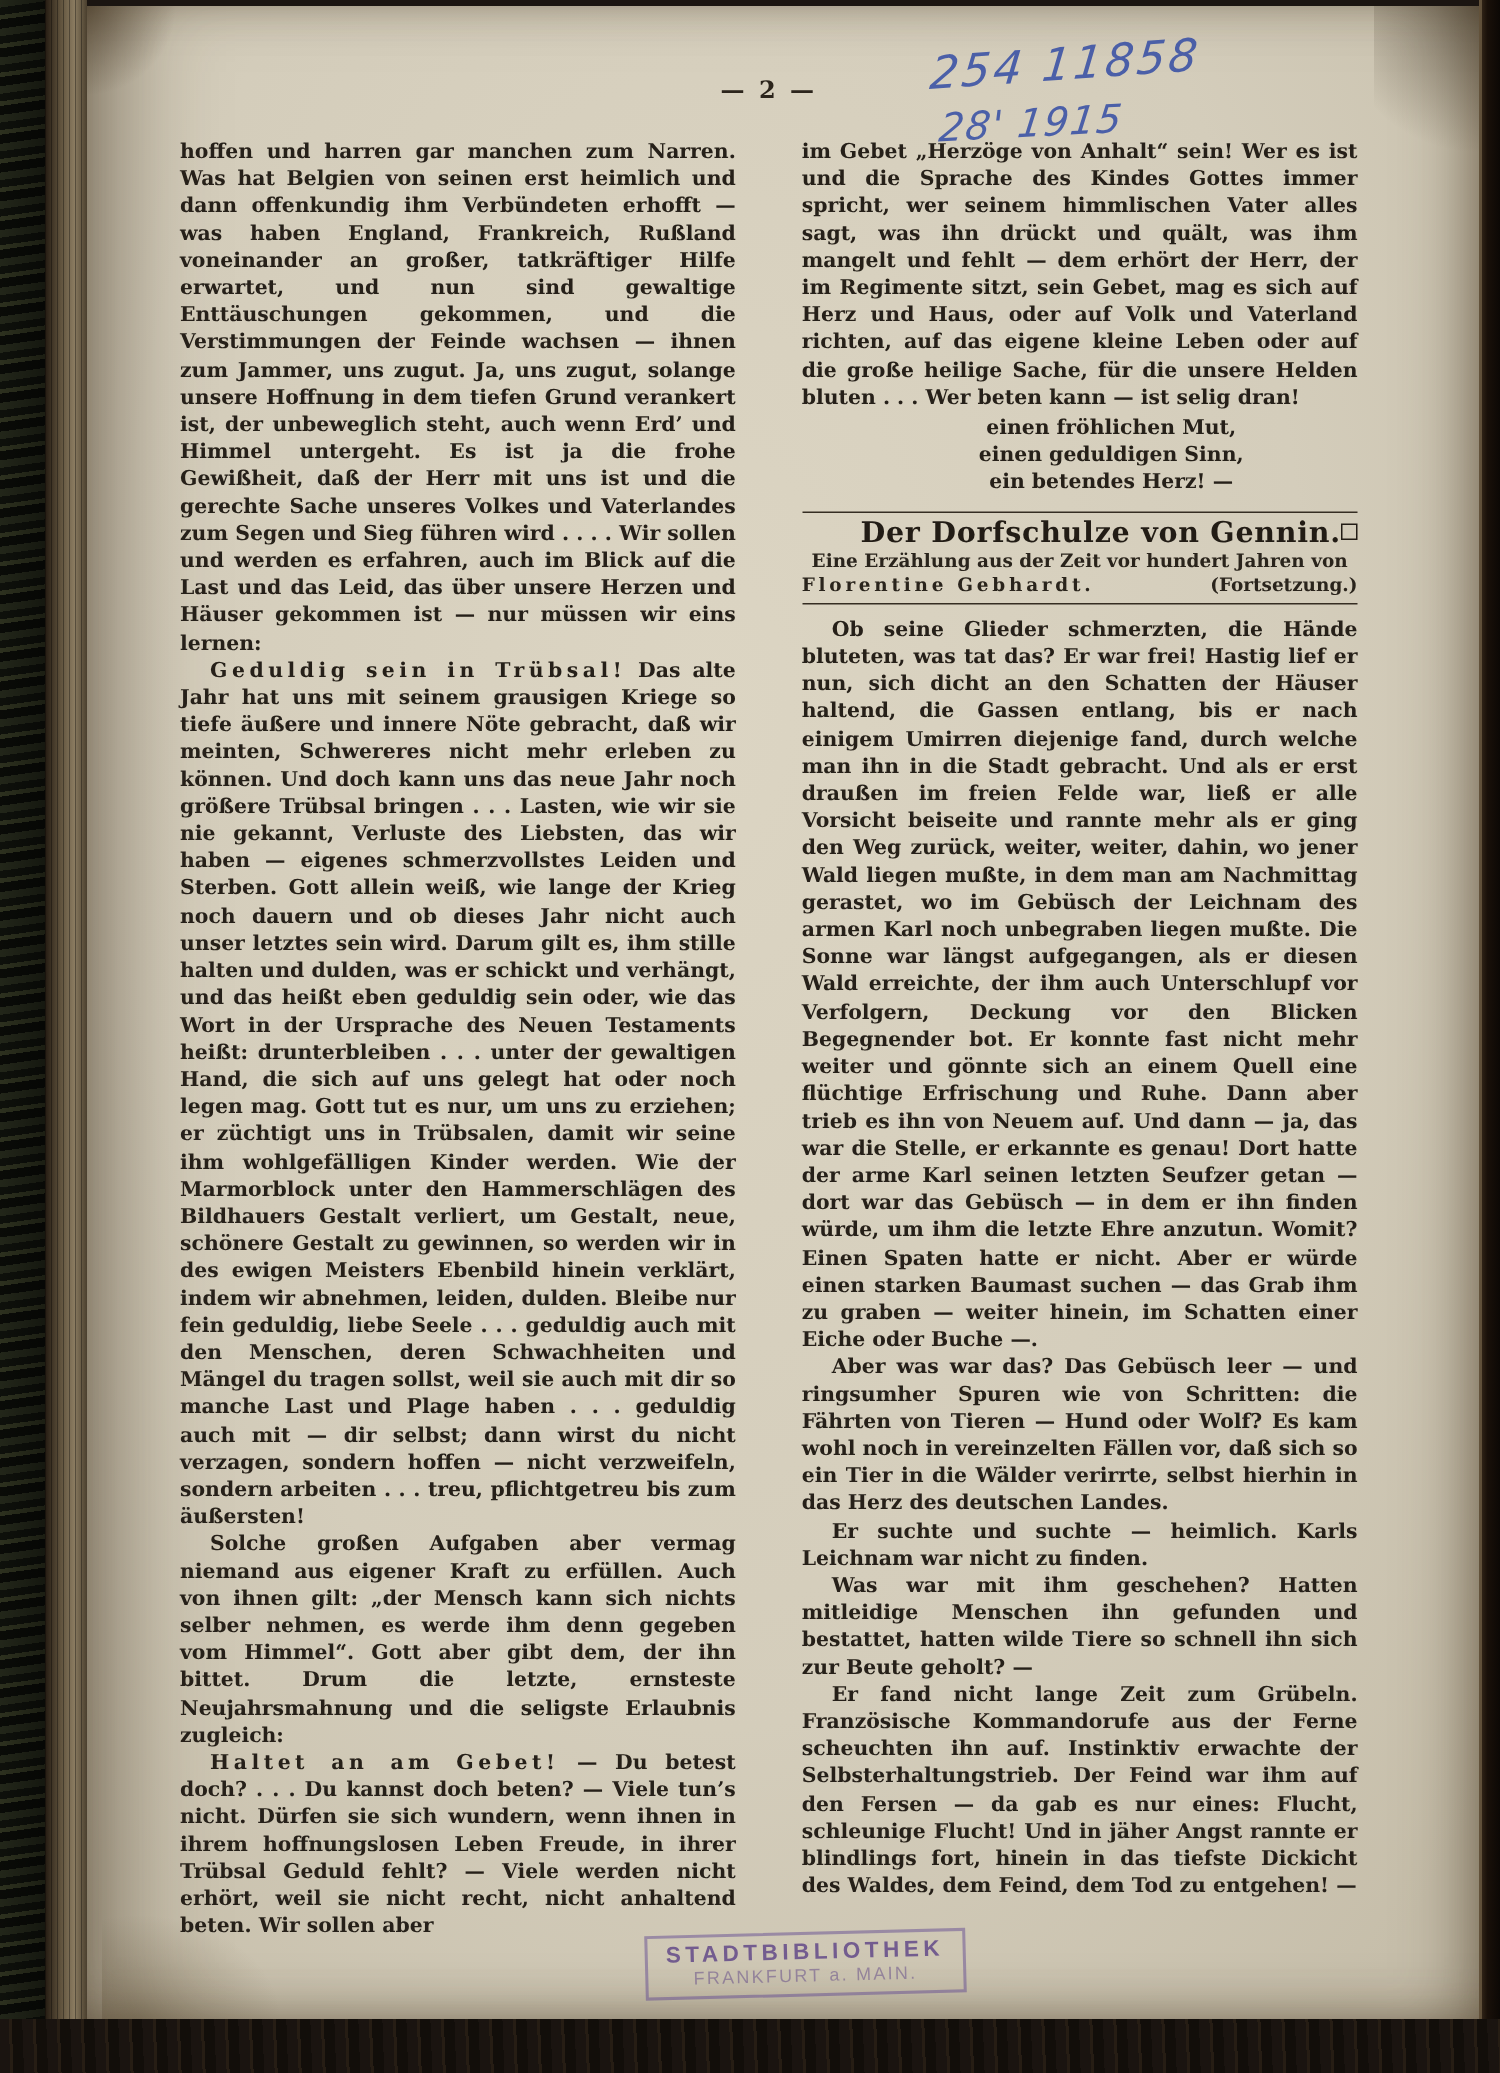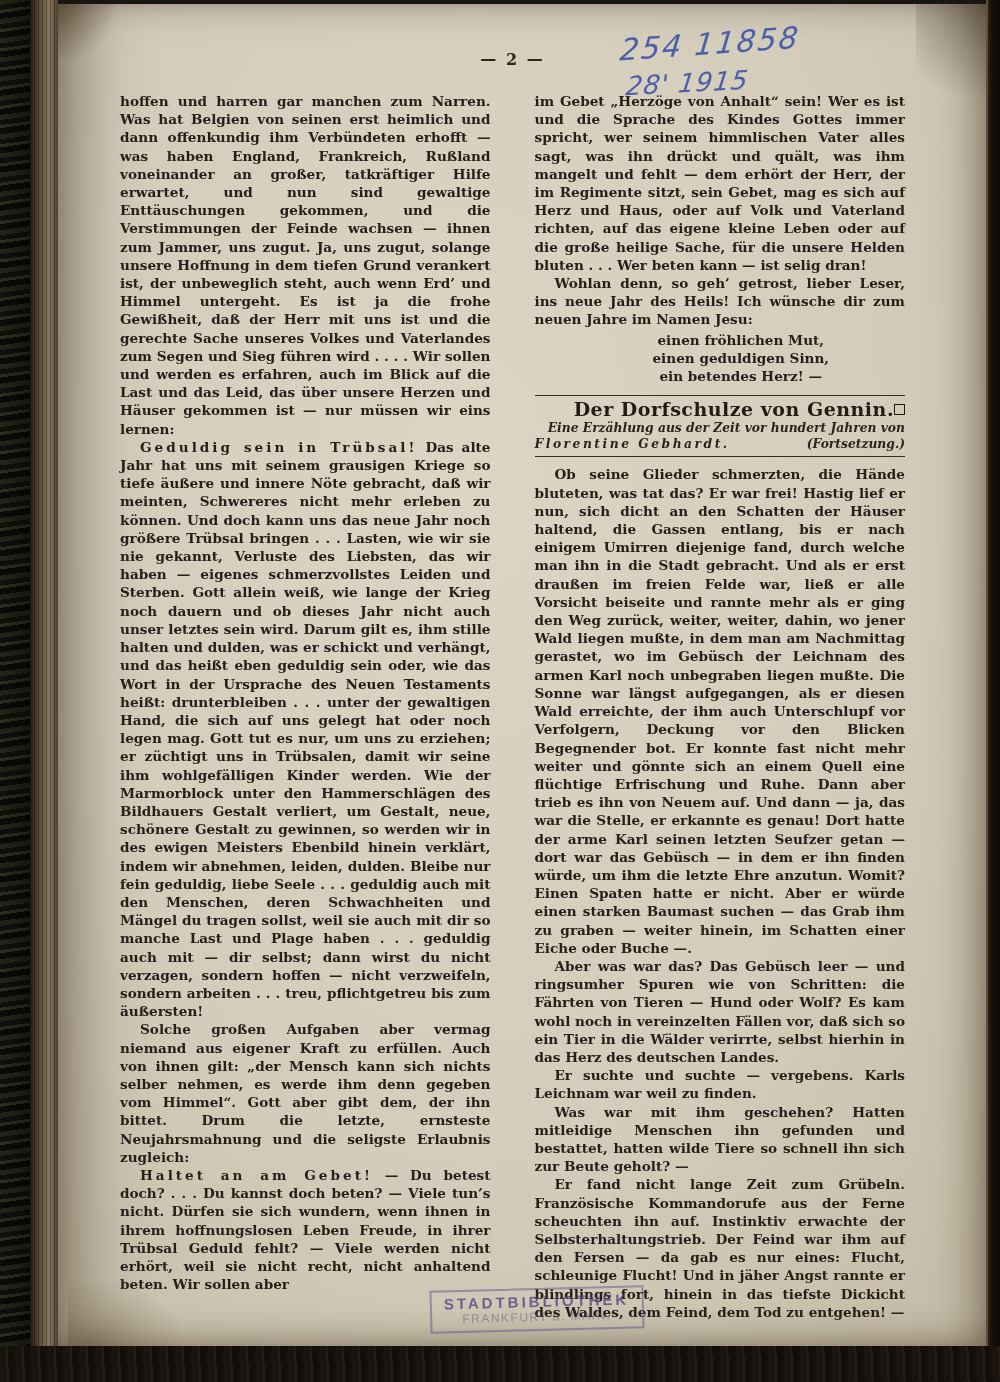--- a/index.html
+++ b/index.html
@@ -52,21 +52,21 @@
   .sperr{letter-spacing:3px;}
   .poem{margin:2px 0 4px 0;}
   .poem p{text-indent:0;padding-left:42px;text-align:center;}
 
   .story-head{margin:10px 0 8px 0;}
   .rule{border:none;border-top:1.5px solid #352d22;margin:4px 0;}
   .rule.thin{border-top-width:1px;}
   .story-title-row{display:flex;align-items:center;justify-content:flex-end;margin:3px 0 2px 0;}
   .story-title{font-size:19px;font-weight:700;color:#221c15;letter-spacing:.5px;text-indent:0;}
   .square-orn{width:9px;height:9px;border:1.5px solid #221c15;display:inline-block;}
-  .subtitle{font-size:12.3px;line-height:16px;font-weight:700;color:#2a241c;text-align:right;font-style:italic;}
+  .subtitle{font-size:12.3px;line-height:16px;font-weight:700;color:#2a241c;text-align:center;}
   .subtitle .row2{display:flex;justify-content:space-between;}
   .subtitle .author{letter-spacing:2.5px;}
 
   .stamp{position:absolute;left:372px;top:1284px;transform:rotate(-1.5deg);
     border:2px solid rgba(100,75,145,.5);padding:3px 12px 5px 12px;text-align:center;
     color:rgba(88,62,132,.78);font-family:"Liberation Sans",sans-serif;}
   .stamp .l1{font-size:15px;font-weight:700;letter-spacing:3px;}
   .stamp .l2{font-size:12px;letter-spacing:1.5px;opacity:.6;}
 </style>
 </head>
@@ -93,21 +93,20 @@
 
       <div class="col fraktur">
         <p class="noindent">hoffen und harren gar manchen zum Narren. Was hat Belgien von seinen erst heimlich und dann offenkundig ihm Verbündeten erhofft — was haben England, Frankreich, Rußland voneinander an großer, tatkräftiger Hilfe erwartet, und nun sind gewaltige Enttäuschungen gekommen, und die Verstimmungen der Feinde wachsen — ihnen zum Jammer, uns zugut. Ja, uns zugut, solange unsere Hoffnung in dem tiefen Grund verankert ist, der unbeweglich steht, auch wenn Erd’ und Himmel untergeht. Es ist ja die frohe Gewißheit, daß der Herr mit uns ist und die gerechte Sache unseres Volkes und Vaterlandes zum Segen und Sieg führen wird . . . . Wir sollen und werden es erfahren, auch im Blick auf die Last und das Leid, das über unsere Herzen und Häuser gekommen ist — nur müssen wir eins lernen:</p>
         <p><span class="sperr">Geduldig sein in Trübsal!</span><span> Das alte Jahr hat uns mit seinem grausigen Kriege so tiefe äußere und innere Nöte gebracht, daß wir meinten, Schwereres nicht mehr erleben zu können. Und doch kann uns das neue Jahr noch größere Trübsal bringen . . . Lasten, wie wir sie nie gekannt, Verluste des Liebsten, das wir haben — eigenes schmerzvollstes Leiden und Sterben. Gott allein weiß, wie lange der Krieg noch dauern und ob dieses Jahr nicht auch unser letztes sein wird. Darum gilt es, ihm stille halten und dulden, was er schickt und verhängt, und das heißt eben geduldig sein oder, wie das Wort in der Ursprache des Neuen Testaments heißt: drunterbleiben . . . unter der gewaltigen Hand, die sich auf uns gelegt hat oder noch legen mag. Gott tut es nur, um uns zu erziehen; er züchtigt uns in Trübsalen, damit wir seine ihm wohlgefälligen Kinder werden. Wie der Marmorblock unter den Hammerschlägen des Bildhauers Gestalt verliert, um Gestalt, neue, schönere Gestalt zu gewinnen, so werden wir in des ewigen Meisters Ebenbild hinein verklärt, indem wir abnehmen, leiden, dulden. Bleibe nur fein geduldig, liebe Seele . . . geduldig auch mit den Menschen, deren Schwachheiten und Mängel du tragen sollst, weil sie auch mit dir so manche Last und Plage haben . . . geduldig auch mit — dir selbst; dann wirst du nicht verzagen, sondern hoffen — nicht verzweifeln, sondern arbeiten . . . treu, pflichtgetreu bis zum äußersten!</span></p>
         <p>Solche großen Aufgaben aber vermag niemand aus eigener Kraft zu erfüllen. Auch von ihnen gilt: „der Mensch kann sich nichts selber nehmen, es werde ihm denn gegeben vom Himmel“. Gott aber gibt dem, der ihn bittet. Drum die letzte, ernsteste Neujahrsmahnung und die seligste Erlaubnis zugleich:</p>
         <p><span class="sperr">Haltet an am Gebet!</span><span> — Du betest doch? . . . Du kannst doch beten? — Viele tun’s nicht. Dürfen sie sich wundern, wenn ihnen in ihrem hoffnungslosen Leben Freude, in ihrer Trübsal Geduld fehlt? — Viele werden nicht erhört, weil sie nicht recht, nicht anhaltend beten. Wir sollen aber</span></p>
       </div>
 
       <div class="col fraktur">
         <p class="noindent">im Gebet „Herzöge von Anhalt“ sein! Wer es ist und die Sprache des Kindes Gottes immer spricht, wer seinem himmlischen Vater alles sagt, was ihn drückt und quält, was ihm mangelt und fehlt — dem erhört der Herr, der im Regimente sitzt, sein Gebet, mag es sich auf Herz und Haus, oder auf Volk und Vaterland richten, auf das eigene kleine Leben oder auf die große heilige Sache, für die unsere Helden bluten . . . Wer beten kann — ist selig dran!</p>
-        <p>Wohlan denn, so geh’ getrost, lieber Leser, ins neue Jahr des Heils! Ich wünsche dir zum neuen Jahre im Namen Jesu:</p>
 
         <div class="poem">
           <p>einen fröhlichen Mut,</p>
           <p>einen geduldigen Sinn,</p>
           <p>ein betendes Herz! —</p>
         </div>
 
         <div class="story-head">
           <hr class="rule">
           <div class="story-title-row">
@@ -119,21 +118,21 @@
             <div class="row2">
               <span class="author">Florentine Gebhardt.</span>
               <span>(Fortsetzung.)</span>
             </div>
           </div>
           <hr class="rule thin">
         </div>
 
         <p>Ob seine Glieder schmerzten, die Hände bluteten, was tat das? Er war frei! Hastig lief er nun, sich dicht an den Schatten der Häuser haltend, die Gassen entlang, bis er nach einigem Umirren diejenige fand, durch welche man ihn in die Stadt gebracht. Und als er erst draußen im freien Felde war, ließ er alle Vorsicht beiseite und rannte mehr als er ging den Weg zurück, weiter, weiter, dahin, wo jener Wald liegen mußte, in dem man am Nachmittag gerastet, wo im Gebüsch der Leichnam des armen Karl noch unbegraben liegen mußte. Die Sonne war längst aufgegangen, als er diesen Wald erreichte, der ihm auch Unterschlupf vor Verfolgern, Deckung vor den Blicken Begegnender bot. Er konnte fast nicht mehr weiter und gönnte sich an einem Quell eine flüchtige Erfrischung und Ruhe. Dann aber trieb es ihn von Neuem auf. Und dann — ja, das war die Stelle, er erkannte es genau! Dort hatte der arme Karl seinen letzten Seufzer getan — dort war das Gebüsch — in dem er ihn finden würde, um ihm die letzte Ehre anzutun. Womit? Einen Spaten hatte er nicht. Aber er würde einen starken Baumast suchen — das Grab ihm zu graben — weiter hinein, im Schatten einer Eiche oder Buche —.</p>
         <p>Aber was war das? Das Gebüsch leer — und ringsumher Spuren wie von Schritten: die Fährten von Tieren — Hund oder Wolf? Es kam wohl noch in vereinzelten Fällen vor, daß sich so ein Tier in die Wälder verirrte, selbst hierhin in das Herz des deutschen Landes.</p>
-        <p>Er suchte und suchte — vergebens. Karls Leichnam war weil zu finden.</p>
+        <p>Er suchte und suchte — heimlich. Karls Leichnam war nicht zu finden.</p>
         <p>Was war mit ihm geschehen? Hatten mitleidige Menschen ihn gefunden und bestattet, hatten wilde Tiere so schnell ihn sich zur Beute geholt? —</p>
         <p>Er fand nicht lange Zeit zum Grübeln. Französische Kommandorufe aus der Ferne scheuchten ihn auf. Instinktiv erwachte der Selbsterhaltungstrieb. Der Feind war ihm auf den Fersen — da gab es nur eines: Flucht, schleunige Flucht! Und in jäher Angst rannte er blindlings fort, hinein in das tiefste Dickicht des Waldes, dem Feind, dem Tod zu entgehen! —</p>
       </div>
 
     </div>
 
     <div class="stamp">
       <div class="l1">STADTBIBLIOTHEK</div>
       <div class="l2">FRANKFURT a. MAIN.</div>
     </div>

